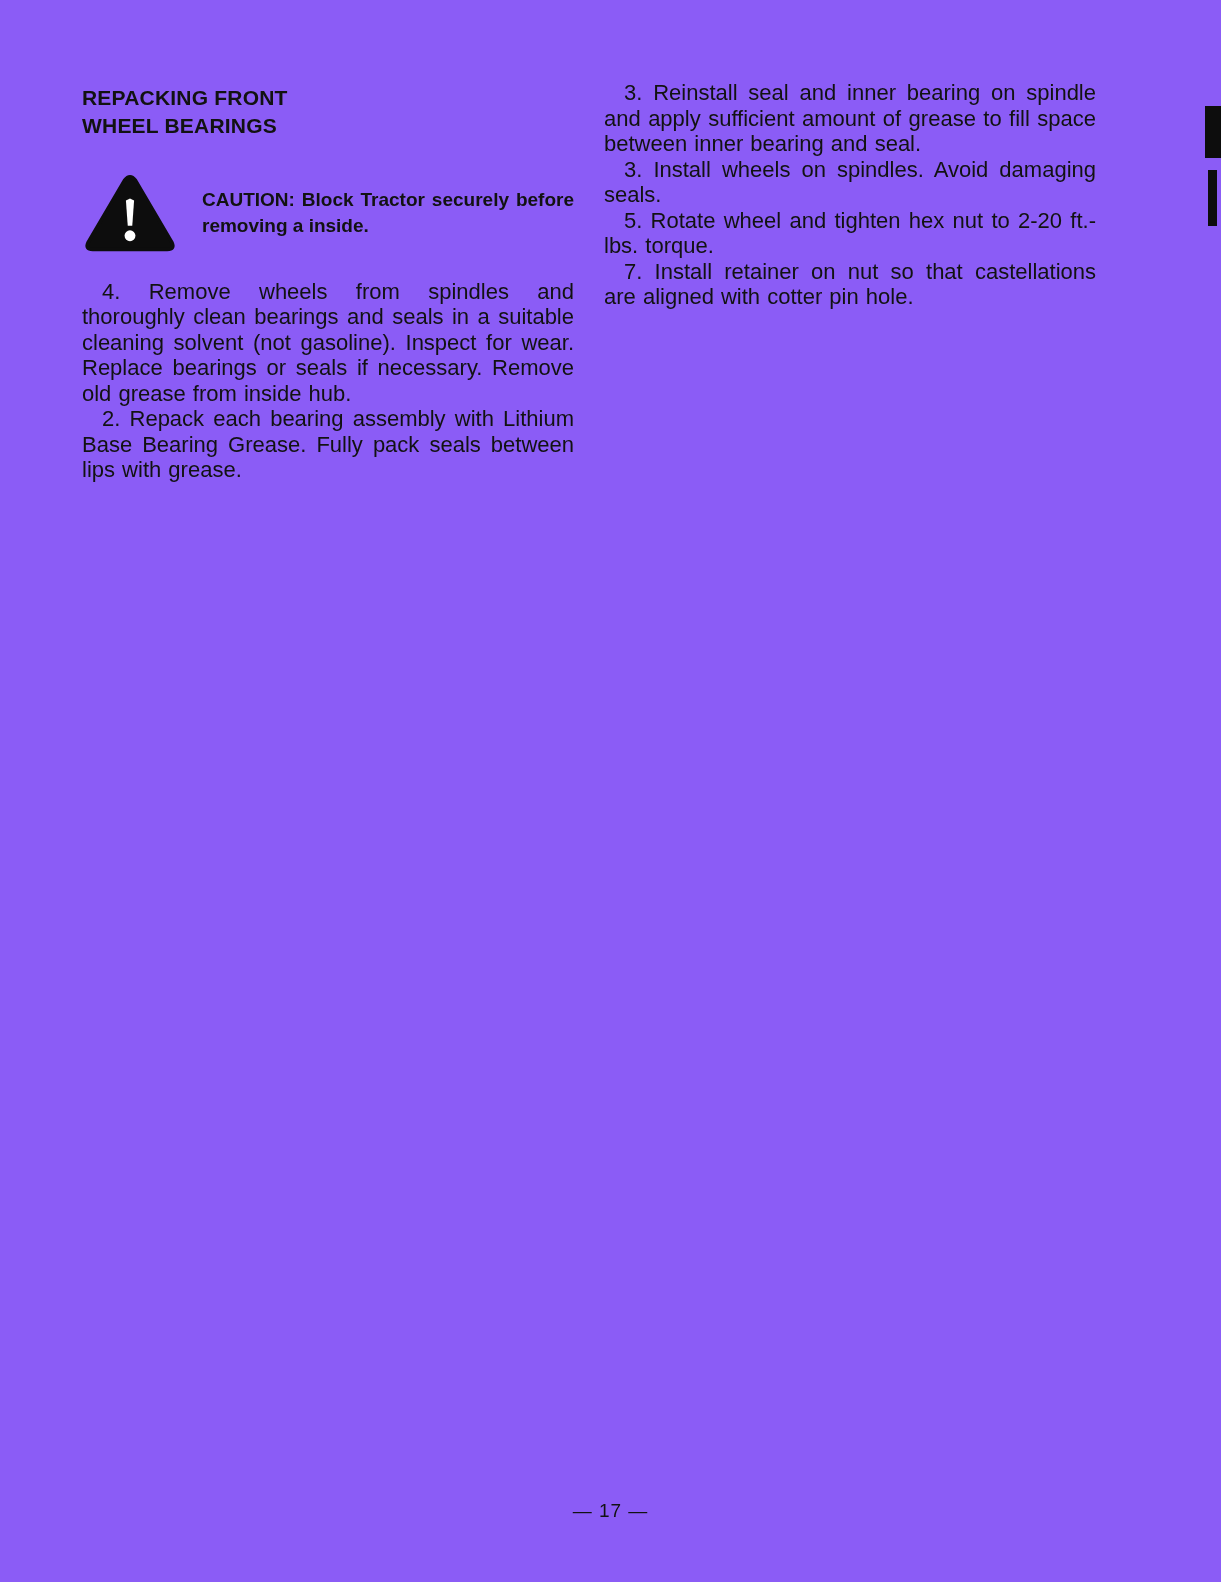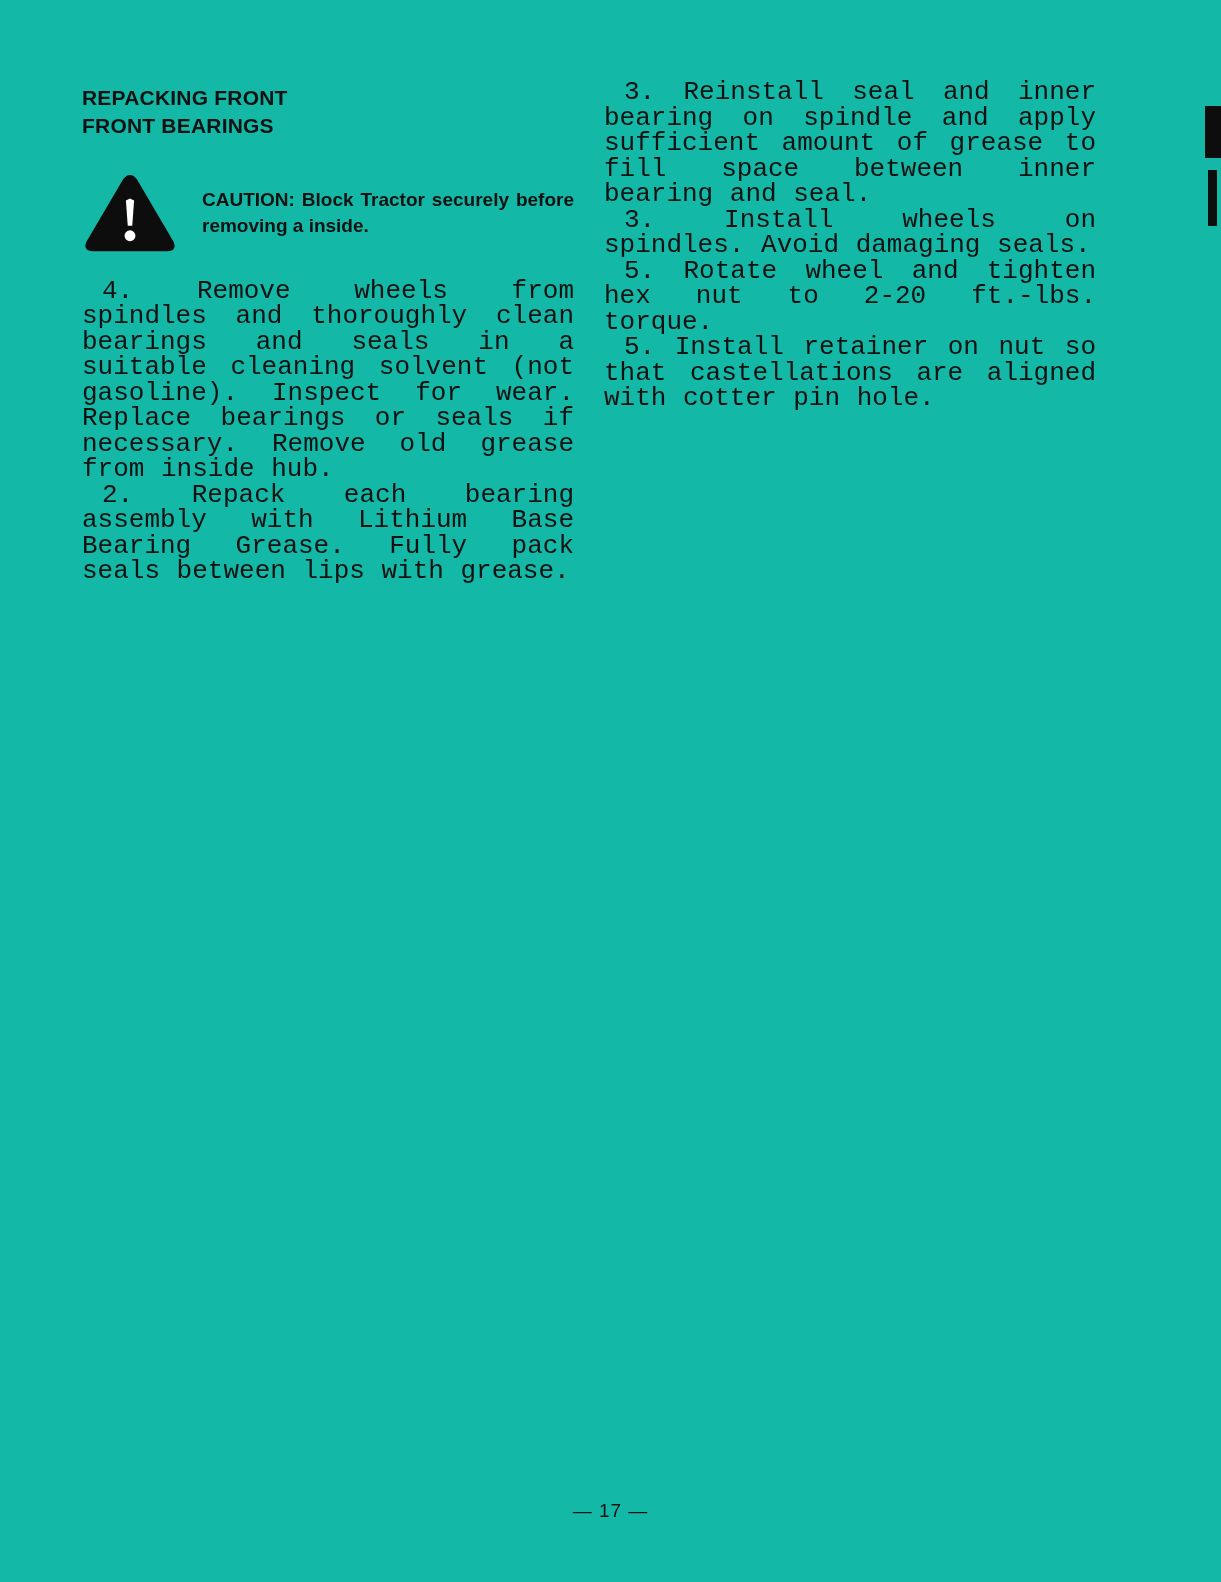--- a/index.html
+++ b/index.html
@@ -1,21 +1,21 @@
 <!DOCTYPE html>
 <html><head>
 <meta charset="utf-8">
 <style>
   * { margin: 0; padding: 0; box-sizing: border-box; }
   html, body { background: #ffffff; }
   .page {
     position: relative;
     width: 1221px;
     height: 1582px;
-    background: #14b8a6;
+    background: #8b5cf6;
     font-family: "Liberation Sans", sans-serif;
     color: #121212;
     overflow: hidden;
   }
   .col {
     position: absolute;
     top: 84px;
     width: 492px;
   }
   .col-left  { left: 82px; }
@@ -44,26 +44,25 @@
     font-size: 19px;
     font-weight: bold;
     line-height: 26px;
     text-align: justify;
     width: 374px;
     margin-left: 26px;
     margin-top: 12px;
   }
 
   .step {
-    font-size: 26px;
+    font-size: 22px;
     line-height: 25.5px;
     text-align: justify;
     text-indent: 20px;
     word-spacing: 1px;
-    font-family: Liberation Mono, monospace;
   }
   .col-right .step { margin-bottom: 0; }
 
   .page-number {
     position: absolute;
     left: 0;
     right: 0;
     top: 1500px;
     text-align: center;
     font-size: 19px;
@@ -78,21 +77,21 @@
   .scan-mark-2 { right: 4px; top: 170px; width: 9px; height: 56px; }
 </style>
 </head>
 <body>
 
 <div class="page">
 
   <div class="col col-left">
     <div class="doc-title">
       <div>REPACKING FRONT</div>
-      <div>FRONT BEARINGS</div>
+      <div>WHEEL BEARINGS</div>
     </div>
 
     <div class="caution-row">
       <div class="caution-icon-wrap">
         <svg width="92" height="78" viewBox="0 0 100 86" aria-hidden="true">
           <path d="M44 6 Q50 -2 56 6 L96 74 Q100 82 91 82 L9 82 Q0 82 4 74 Z" fill="#0d0d0d" stroke="#0d0d0d" stroke-width="4" stroke-linejoin="round"></path>
           <path d="M50 26 L54.5 28 L52.5 56 L47.5 56 L45.5 28 Z" fill="#ffffff"></path>
           <circle cx="50" cy="67" r="6" fill="#ffffff"></circle>
         </svg>
       </div>
@@ -100,21 +99,21 @@
     </div>
 
     <p class="step">4. Remove wheels from spindles and thoroughly clean bearings and seals in a suitable cleaning solvent (not gasoline). Inspect for wear. Replace bearings or seals if necessary. Remove old grease from inside hub.</p>
     <p class="step">2. Repack each bearing assembly with Lithium Base Bearing Grease. Fully pack seals between lips with grease.</p>
   </div>
 
   <div class="col col-right">
     <p class="step">3. Reinstall seal and inner bearing on spindle and apply sufficient amount of grease to fill space between inner bearing and seal.</p>
     <p class="step">3. Install wheels on spindles. Avoid damaging seals.</p>
     <p class="step">5. Rotate wheel and tighten hex nut to 2-20 ft.-lbs. torque.</p>
-    <p class="step">5. Install retainer on nut so that castellations are aligned with cotter pin hole.</p>
+    <p class="step">7. Install retainer on nut so that castellations are aligned with cotter pin hole.</p>
   </div>
 
   <div class="page-number">— 17 —</div>
 
   <div class="scan-mark scan-mark-1"></div>
   <div class="scan-mark scan-mark-2"></div>
 
 </div>
 
 </body></html>

